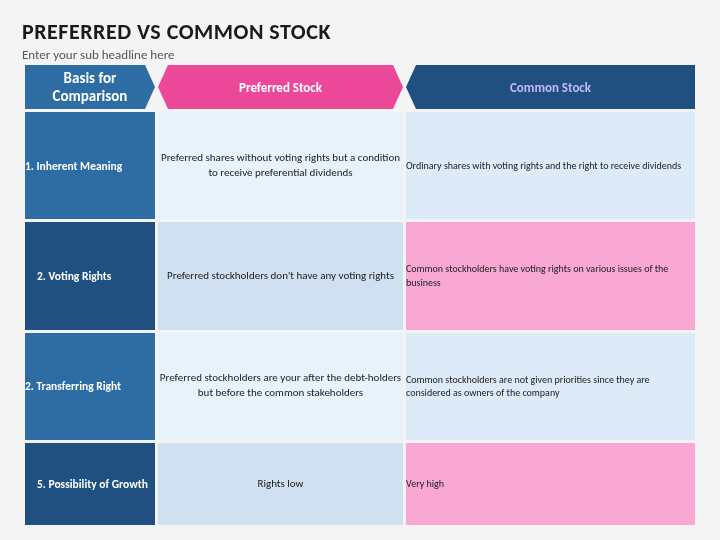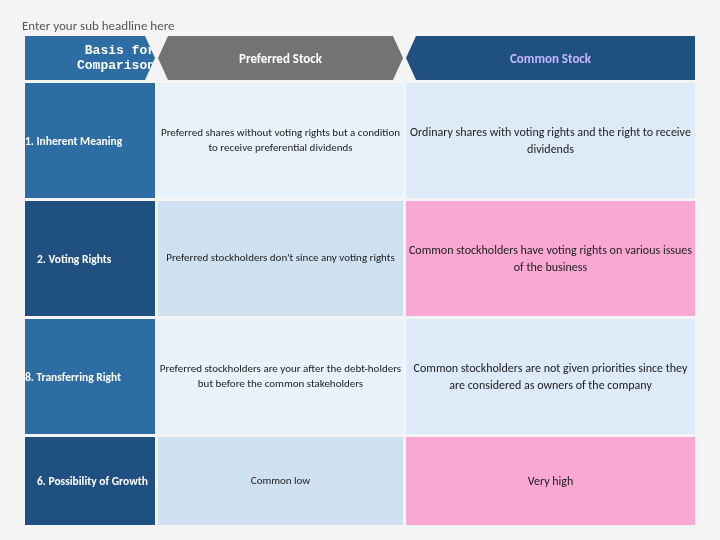--- a/index.html
+++ b/index.html
@@ -43,29 +43,28 @@
     }
     .table th, .table td {
       padding: 0;
       vertical-align: middle;
     }
     
     .header-basis {
       background: #2e6da4;
       color: #fff;
       font-weight: 700;
-      font-size: 13px;
-      text-align: right;
+      font-size: 15px;
+      text-align: center;
       padding: 8px 6px;
       width: 130px;
       clip-path: polygon(0 0, calc(100% - 10px) 0, 100% 50%, calc(100% - 10px) 100%, 0 100%);
-      font-family: Liberation Mono, monospace;
     }
     .header-preferred {
-      background: #737373;
+      background: #ec4899;
       color: #fff;
       font-weight: 700;
       font-size: 13px;
       text-align: center;
       padding: 8px 6px;
       width: 245px;
       clip-path: polygon(10px 0, calc(100% - 10px) 0, 100% 50%, calc(100% - 10px) 100%, 10px 100%, 0 50%);
     }
     .header-common {
       background: #1f5080;
@@ -95,23 +94,22 @@
       background: #e8f2fb;
       font-size: 11px;
       color: #222;
       text-align: center;
       padding: 6px 8px;
       vertical-align: middle;
       line-height: 1.35;
     }
     .cell-common {
       background: #ddeaf7;
-      font-size: 12px;
+      font-size: 10px;
       color: #222;
-      text-align: center;
       padding: 6px 8px;
       vertical-align: middle;
       line-height: 1.35;
     }
     .row-alt .cell-preferred {
       background: #cfe0f0;
     }
     .row-alt .cell-common {
       background: #f9a8d4;
     }
@@ -125,48 +123,49 @@
       height: 68px;
     }
     .data-row.short td {
       height: 52px;
     }
   </style>
 </head>
 <body>
 
 <div class="page">
+  <div class="main-title">PREFERRED VS COMMON STOCK</div>
   <div class="sub-headline">Enter your sub headline here</div>
 
   <div class="table-wrap">
     <table class="table">
       <thead>
         <tr class="header-row">
           <th class="header-basis">Basis for Comparison</th>
           <th class="header-preferred">Preferred Stock</th>
           <th class="header-common">Common Stock</th>
         </tr>
       </thead>
       <tbody id="table-body">
       <tr class="data-row">
             <td class="row-label">1. Inherent Meaning</td>
             <td class="cell-preferred">Preferred shares without voting rights but a condition to receive preferential dividends</td>
             <td class="cell-common">Ordinary shares with voting rights and the right to receive dividends</td>
           </tr>
           <tr class="data-row row-alt">
             <td class="row-label dark">2. Voting Rights</td>
-            <td class="cell-preferred">Preferred stockholders don't since any voting rights</td>
+            <td class="cell-preferred">Preferred stockholders don't have any voting rights</td>
             <td class="cell-common">Common stockholders have voting rights on various issues of the business</td>
           </tr>
           <tr class="data-row">
-            <td class="row-label">8. Transferring Right</td>
+            <td class="row-label">2. Transferring Right</td>
             <td class="cell-preferred">Preferred stockholders are your after the debt-holders but before the common stakeholders</td>
             <td class="cell-common">Common stockholders are not given priorities since they are considered as owners of the company</td>
           </tr>
           <tr class="data-row row-alt short">
-            <td class="row-label dark">6. Possibility of Growth</td>
-            <td class="cell-preferred">Common low</td>
+            <td class="row-label dark">5. Possibility of Growth</td>
+            <td class="cell-preferred">Rights low</td>
             <td class="cell-common">Very high</td>
           </tr>
         </tbody>
     </table>
   </div>
 </div>
 
 </body></html>

